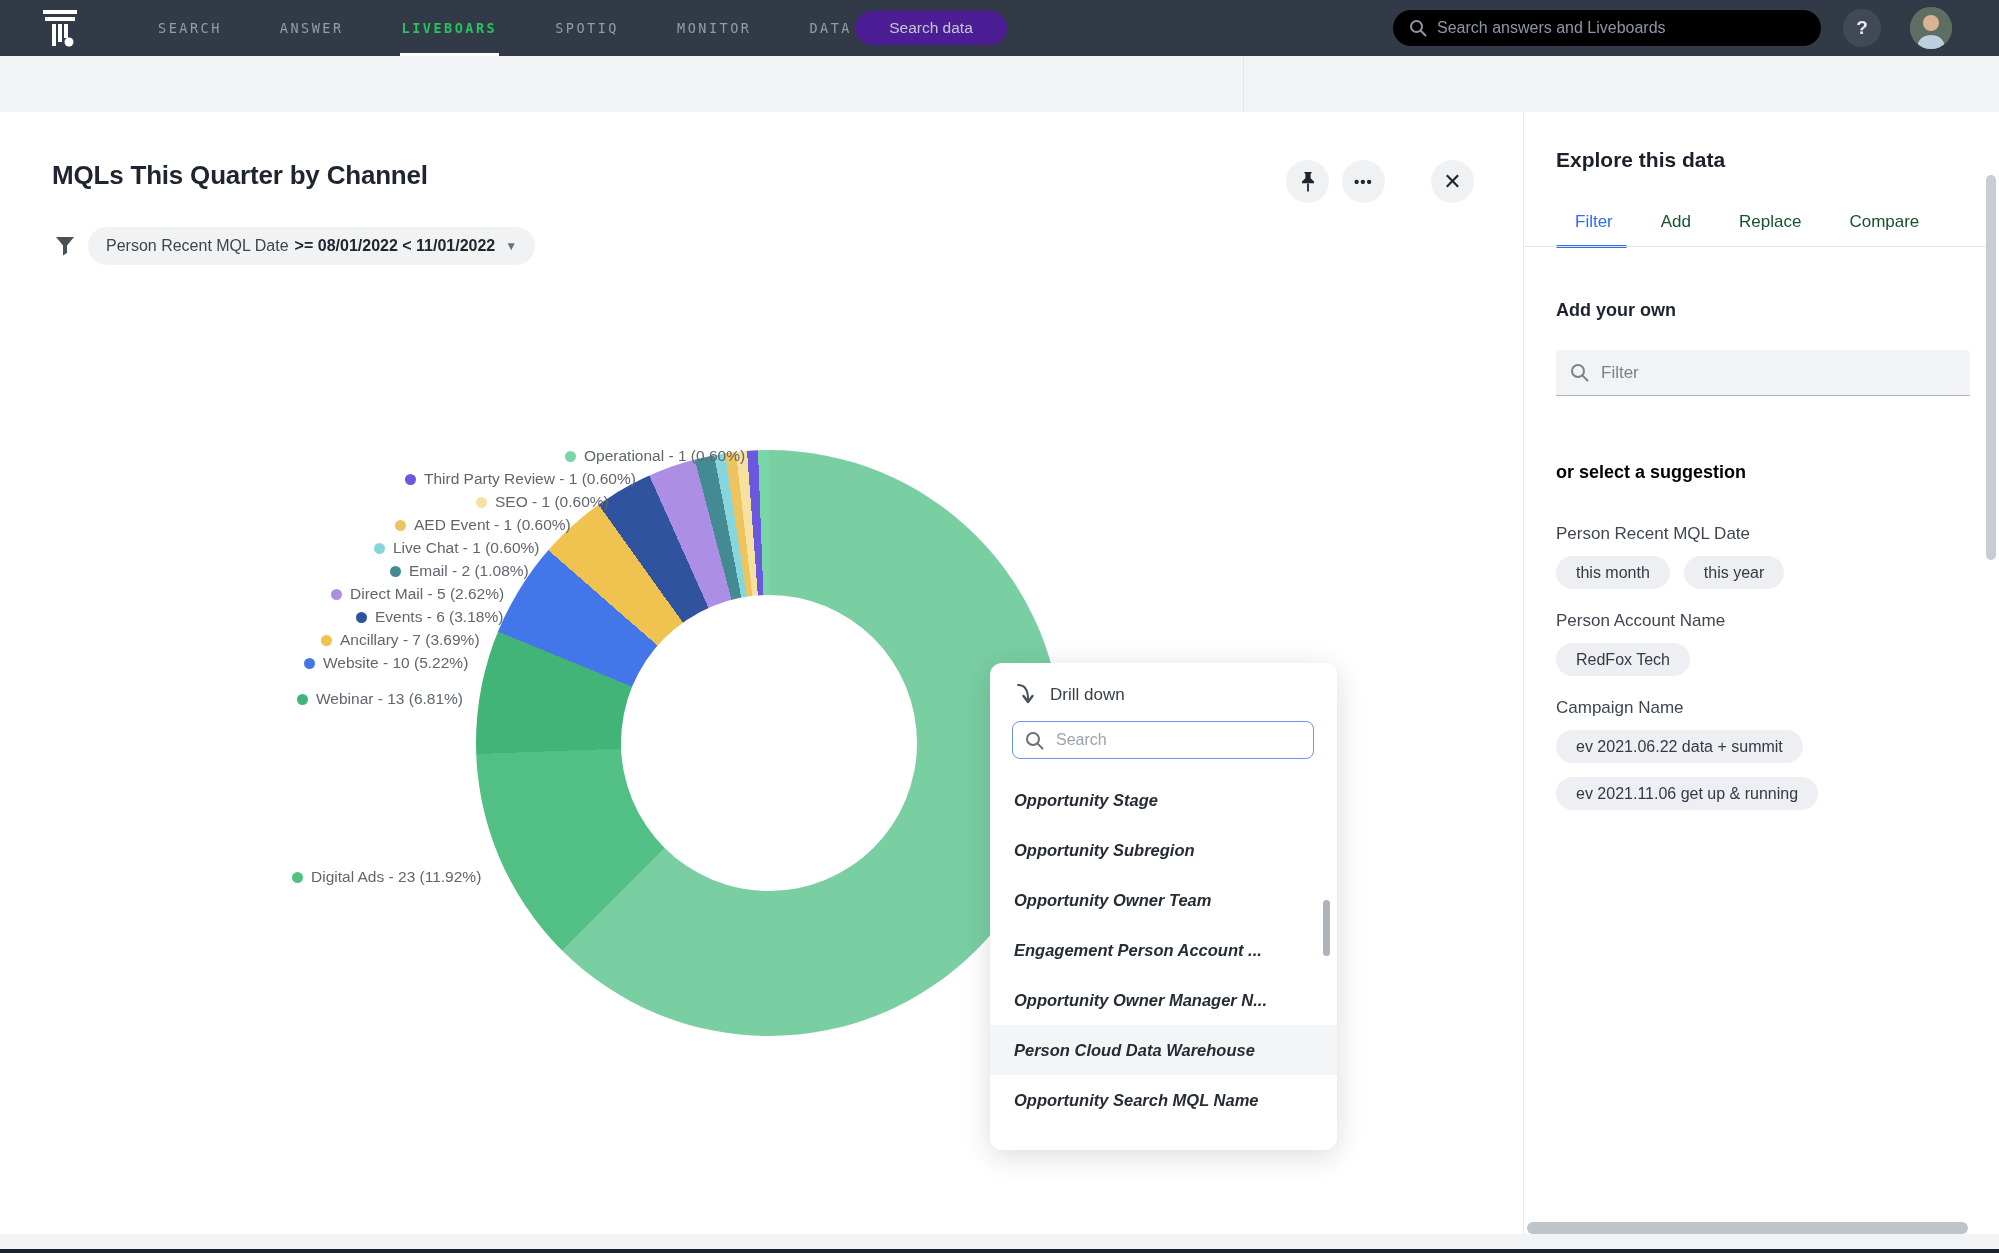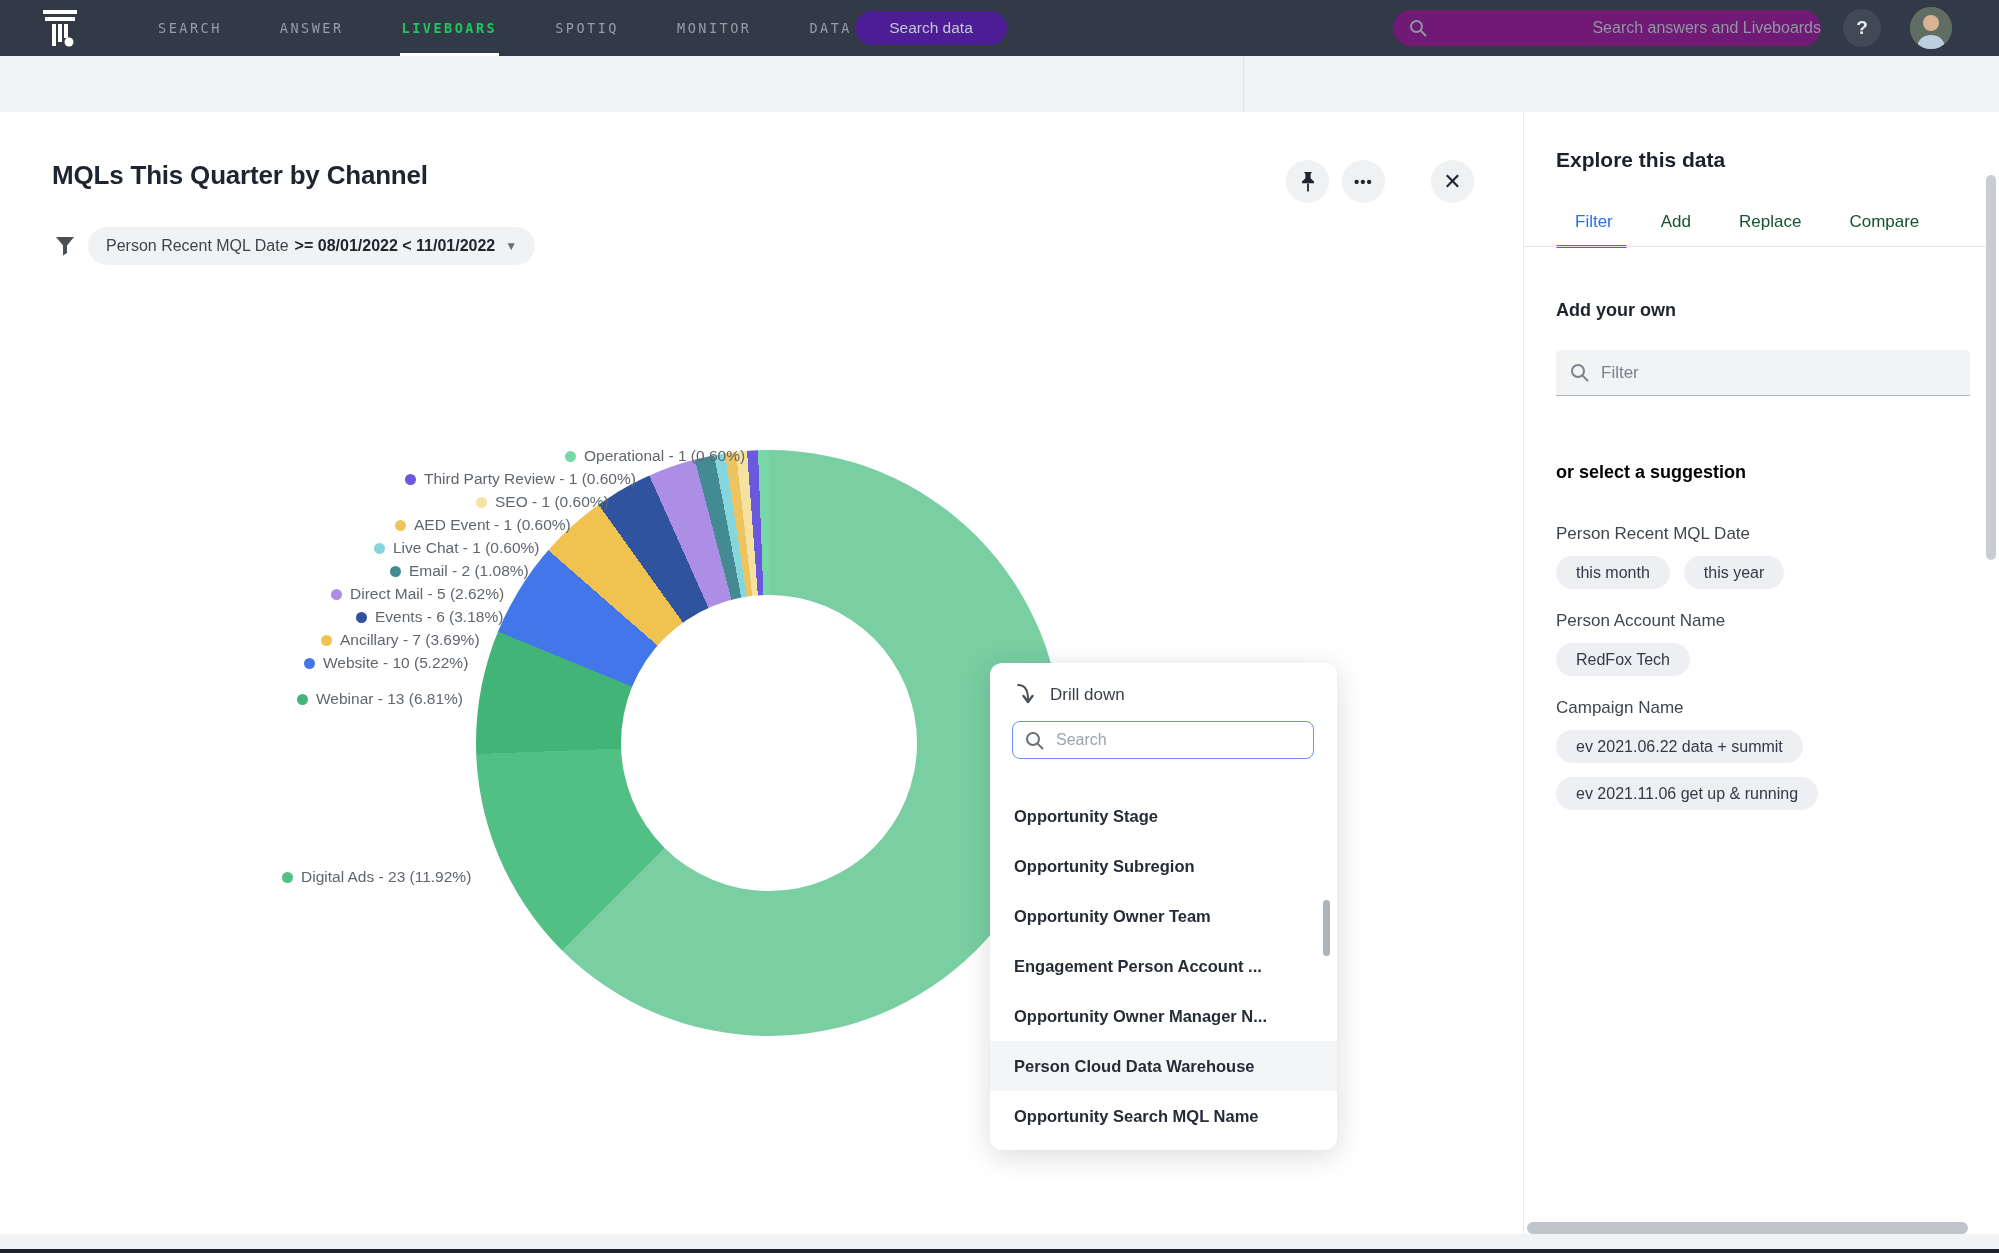--- a/index.html
+++ b/index.html
@@ -12,22 +12,22 @@
   
   .navbar{position:absolute;left:0;top:0;width:1999px;height:56px;background:#333A47;z-index:20;display:flex;align-items:center;}
   .logo{position:absolute;left:42px;top:9px;width:36px;height:38px;}
   .nav-items{position:absolute;left:158px;top:0;height:56px;display:flex;align-items:center;gap:58px;list-style:none;margin:0;padding:0;}
   .nav-item{position:relative;height:56px;display:flex;align-items:center;
     font-family:"DejaVu Sans Mono", monospace;font-size:13.5px;letter-spacing:2.5px;color:#959CA9;cursor:pointer;}
   .nav-item.active{color:#22c55e;font-weight:bold;}
   .nav-item.active::after{content:"";position:absolute;left:-2px;right:-2px;bottom:0;height:3px;background:#FFFFFF;}
   .search-data-btn{position:absolute;left:855px;top:11px;width:152px;height:34px;border-radius:17px;background:#4c1d95;
     color:#C3C9D2;font-size:15.5px;display:flex;align-items:center;justify-content:center;cursor:pointer;}
-  .global-search{position:absolute;left:1393px;top:10px;width:428px;height:36px;border-radius:18px;background:#701a75;
-    display:flex;align-items:center;padding-left:16px;box-sizing:border-box;color:#8E96A3;font-size:16px;gap:10px;cursor:text;justify-content:space-between;}
+  .global-search{position:absolute;left:1393px;top:10px;width:428px;height:36px;border-radius:18px;background:#000000;
+    display:flex;align-items:center;padding-left:16px;box-sizing:border-box;color:#8E96A3;font-size:16px;gap:10px;cursor:text;}
   .help-btn{position:absolute;left:1843px;top:9px;width:38px;height:38px;border-radius:50%;background:#414957;color:#E8EAEE;
     font-size:19px;font-weight:bold;display:flex;align-items:center;justify-content:center;cursor:pointer;}
   .avatar{position:absolute;left:1910px;top:7px;width:42px;height:42px;border-radius:50%;overflow:hidden;cursor:pointer;background:#5F6E62;}
   
   .top-strip{position:absolute;left:0;top:56px;width:1999px;height:56px;background:#F2F3F5;}
   .strip-divider{position:absolute;left:1243px;top:56px;width:1px;height:56px;background:#DFE2E6;}
   
   .main-card{position:absolute;left:0;top:112px;width:1523px;height:1122px;background:#FFFFFF;}
   .viz-title{position:absolute;left:52px;top:160px;font-size:26px;font-weight:bold;color:#1F2530;letter-spacing:-0.2px;}
   .filter-row-icon{position:absolute;left:55px;top:236px;}
@@ -45,21 +45,21 @@
   .donut-hole{position:absolute;left:621px;top:595px;width:296px;height:296px;border-radius:50%;background:#FFFFFF;}
   
   .legend-item{position:absolute;display:flex;align-items:center;gap:8px;font-size:15.5px;color:#60666E;white-space:nowrap;}
   .legend-dot{width:11px;height:11px;border-radius:50%;flex:0 0 auto;}
   
   .drilldown{position:absolute;left:990px;top:663px;width:347px;height:487px;background:#FFFFFF;border-radius:12px;
     box-shadow:0 6px 28px rgba(30,37,48,.16);z-index:10;}
   .dd-header{position:absolute;left:24px;top:20px;display:flex;align-items:center;gap:14px;font-size:17px;color:#3A414B;}
   .dd-search{position:absolute;left:22px;top:58px;width:302px;height:38px;border:1.5px solid #6B93F0;border-radius:8px;
     display:flex;align-items:center;gap:12px;padding-left:12px;box-sizing:border-box;color:#9CA3AC;font-size:16px;cursor:text;}
-  .dd-list{position:absolute;left:0;top:128px;width:347px;}
+  .dd-list{position:absolute;left:0;top:112px;width:347px;font-style:italic;}
   .dd-item{height:50px;display:flex;align-items:center;padding-left:24px;font-size:16.5px;font-weight:bold;color:#262C35;cursor:pointer;}
   .dd-item.hl{background:#F4F5F7;}
   .dd-scroll{position:absolute;left:333px;top:237px;width:7px;height:56px;border-radius:4px;background:#AEB4BB;cursor:grab;}
   
   .explore-panel{position:absolute;left:1523px;top:112px;width:476px;height:1122px;background:#FFFFFF;border-left:1px solid #E8EAED;box-sizing:border-box;}
   .panel-title{position:absolute;left:1556px;top:148px;font-size:21px;font-weight:bold;color:#1B202A;}
   .panel-tabs{position:absolute;left:1575px;top:212px;display:flex;gap:48px;}
   .panel-tab{font-size:17px;color:#14532d;padding-bottom:16px;cursor:pointer;position:relative;}
   .panel-tab.active{color:#2B6FEE;}
   .panel-tab.active::after{content:"";position:absolute;left:-19px;right:-14px;bottom:0;height:3px;background:#2B6FEE;border-radius:2px;}
@@ -190,21 +190,21 @@
       <span>Ancillary - 7 (3.69%)</span>
     </div>
     <div class="legend-item" style="left: 304px; top: 654px;">
       <span class="legend-dot" style="background: rgb(67, 119, 233);"></span>
       <span>Website - 10 (5.22%)</span>
     </div>
     <div class="legend-item" style="left: 297px; top: 690px;">
       <span class="legend-dot" style="background: rgb(66, 180, 120);"></span>
       <span>Webinar - 13 (6.81%)</span>
     </div>
-    <div class="legend-item" style="left: 282px; top: 868px; text-align: right;">
+    <div class="legend-item" style="left: 292px; top: 868px; text-align: right;">
       <span class="legend-dot" style="background: rgb(82, 191, 133);"></span>
       <span>Digital Ads - 23 (11.92%)</span>
     </div>
   </div>
 
 <div class="drilldown">
   <div class="dd-header">
     <svg width="22" height="24" viewBox="0 0 22 24">
       <path d="M4 2 C12 2 14 8 14 16" class="icon-stroke" stroke-width="2.4"></path>
       <path d="M9.5 13 L14 19 L18.5 13" fill="none" stroke="#4A5058" stroke-width="2.4" stroke-linecap="round" stroke-linejoin="round"></path>

